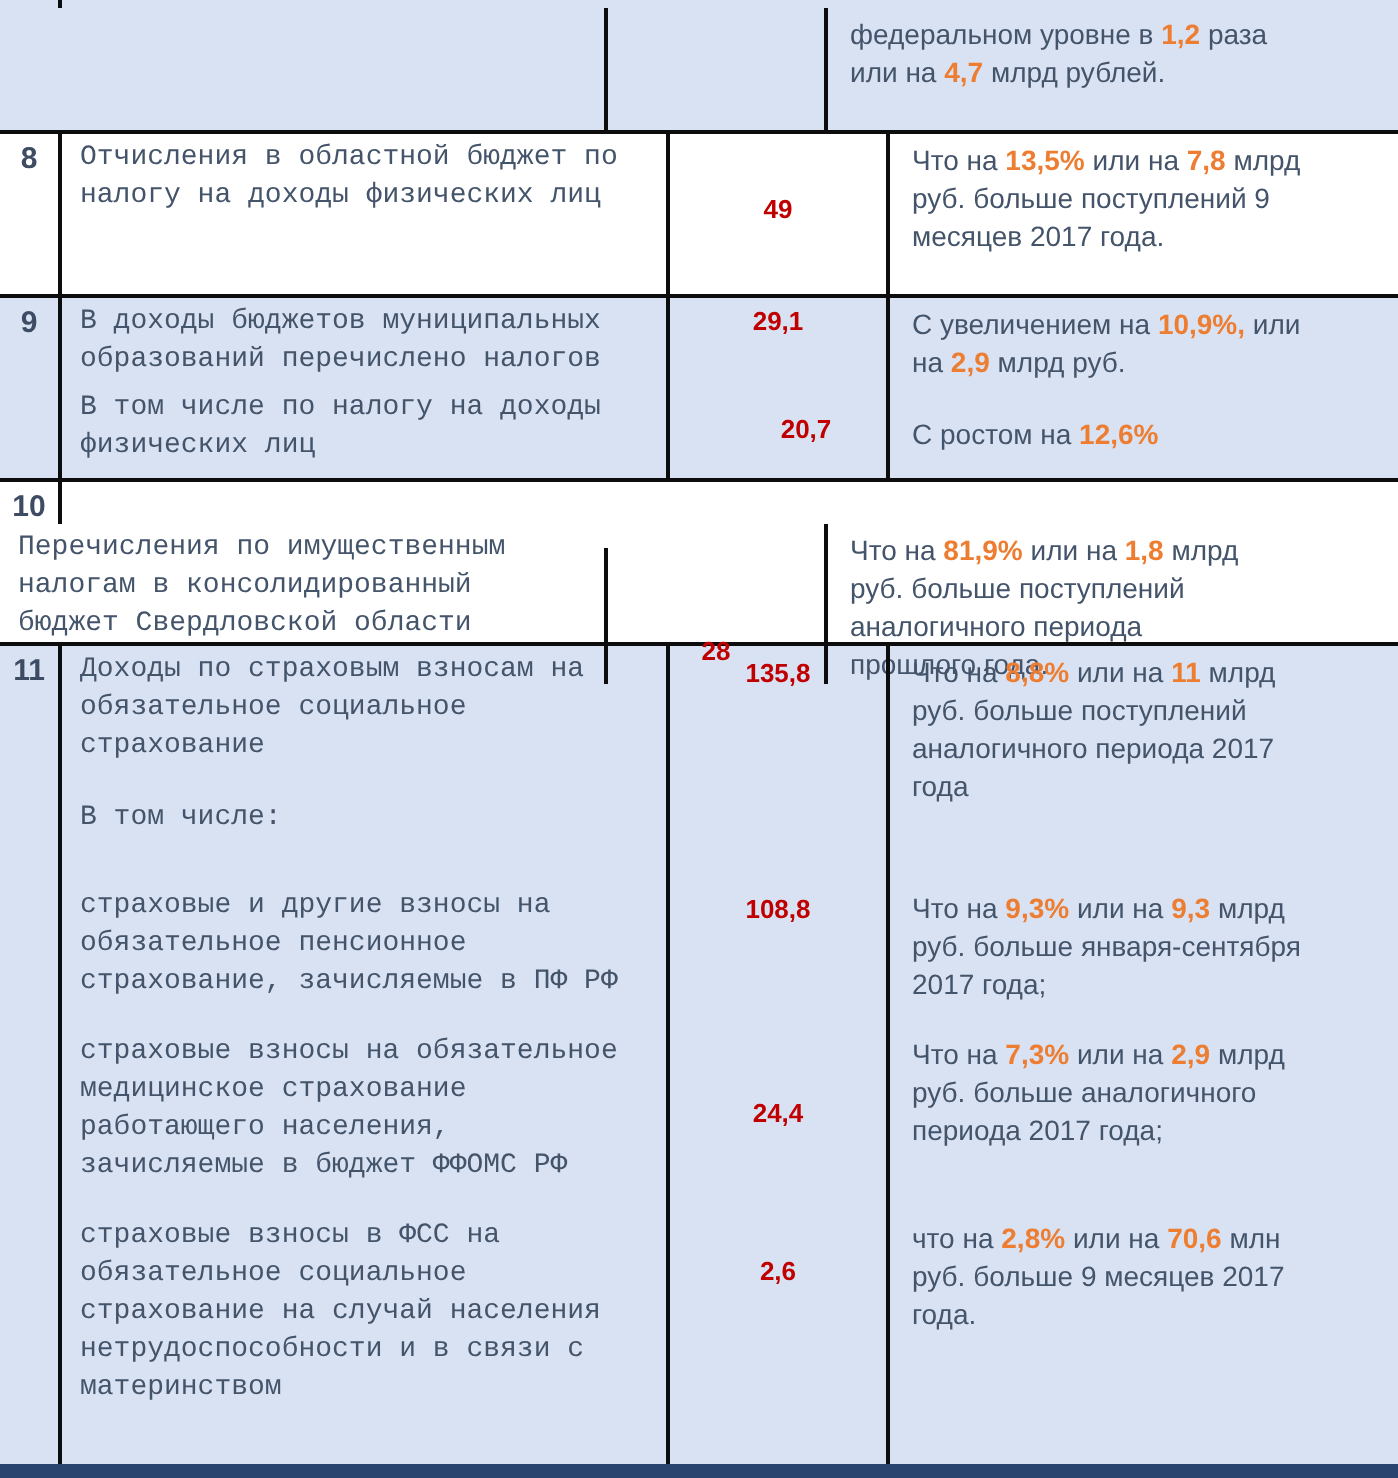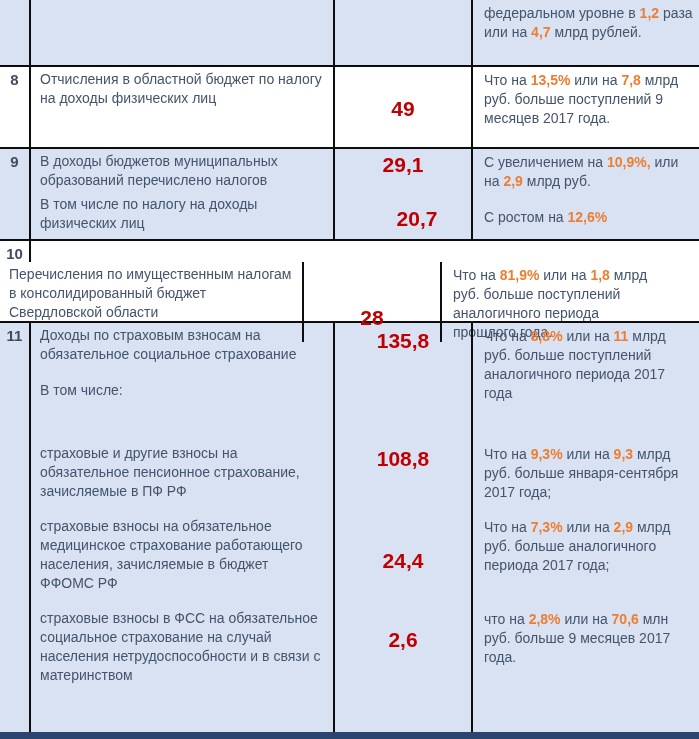--- a/index.html
+++ b/index.html
@@ -27,45 +27,46 @@
     font-size:15px;font-weight:bold;text-align:center;
     padding-top:4px;color:#3E4C63;
   }
   .rest{flex:1;display:flex;flex-direction:column;min-width:0;}
   .block{display:flex;flex:none;box-sizing:border-box;min-height:0;}
   .block.grow{flex:1;}
   .desc{
     width:302px;box-sizing:border-box;flex:none;
     padding:3px 8px 0 9px;font-size:14px;line-height:19px;
     overflow:hidden;
+    font-family:Liberation Mono, monospace;
   }
   .desc p{margin:0;}
   .desc p + p{margin-top:17px;}
   .val{
-    width:138px;box-sizing:border-box;flex:none;
+    width:110px;box-sizing:border-box;flex:none;
     border-left:2px solid var(--line);
     text-align:center;color:var(--red);
-    font-weight:bold;font-size:21px;
+    font-weight:bold;font-size:13px;
     padding-top:4px;overflow:hidden;
   }
   .com{
     width:233px;box-sizing:border-box;flex:none;
     border-left:2px solid var(--line);
     padding:4px 8px 0 11px;font-size:14px;line-height:19px;
     overflow:hidden;
   }
   .hl{color:var(--orange);font-weight:bold;}
   #bottom-bar{height:7px;background:var(--navy);}
 </style>
 </head>
 <body>
 
 <div id="page">
   <div id="rows">
-      <div class="row bg-blue first" style="height: 65px;">
+      <div class="row bg-blue first" style="height: 65px; flex-direction: column;">
         <div class="num"></div>
         <div class="rest">
           <div class="block grow">
             <div class="desc"></div>
             <div class="val"></div>
             <div class="com"><span>федеральном уровне в </span><span class="hl">1,2</span><span> раза или на </span><span class="hl">4,7</span><span> млрд рублей.</span></div>
           </div>
         </div>
       </div>
       <div class="row bg-white" style="height: 82px;">
@@ -99,21 +100,21 @@
           </div>
         </div>
       </div>
       <div class="row bg-white" style="height: 82px; flex-direction: column;">
         <div class="num">10</div>
         <div class="rest">
           <div class="block grow">
             <div class="desc">
               <p>Перечисления по имущественным налогам в консолидированный бюджет Свердловской области</p>
             </div>
-            <div class="val" style="padding-top: 44px;"><span>28</span></div>
+            <div class="val" style="padding-top: 44px; margin-top: 12px;"><span>28</span></div>
             <div class="com"><span>Что на </span><span class="hl">81,9%</span><span> или на </span><span class="hl">1,8</span><span> млрд руб. больше поступлений аналогичного периода прошлого года.</span></div>
           </div>
         </div>
       </div>
       <div class="row bg-blue" style="height: 411px;">
         <div class="num">11</div>
         <div class="rest">
           <div class="block" style="height: 118px;">
             <div class="desc">
               <p>Доходы по страховым взносам на обязательное социальное страхование</p>

